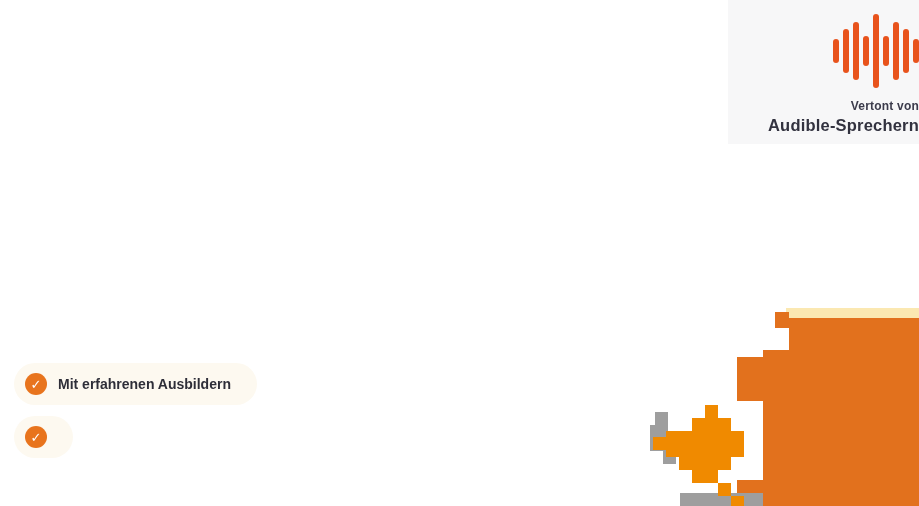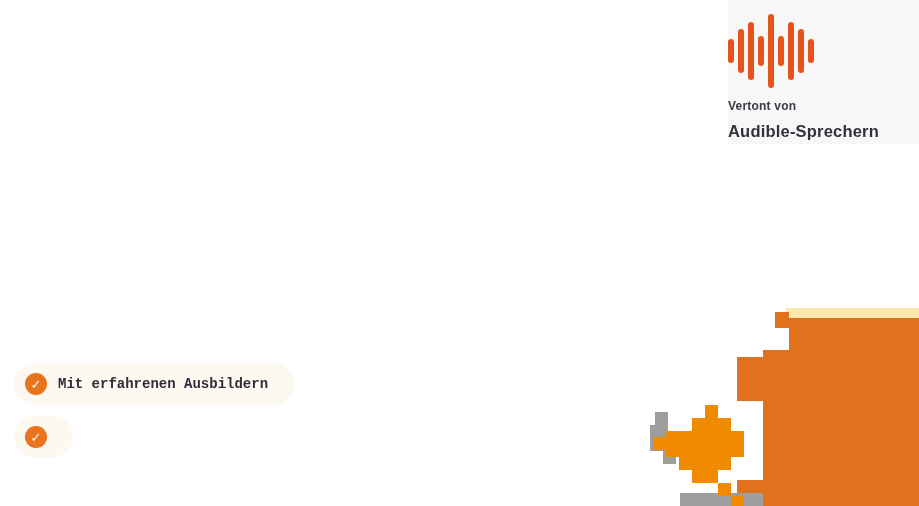--- a/index.html
+++ b/index.html
@@ -19,21 +19,21 @@
   
   .audible-badge {
     position: absolute;
     left: 728px;
     top: 0;
     width: 191px;
     height: 144px;
     background: #f7f7f8;
     display: flex;
     flex-direction: column;
-    align-items: flex-start;
+    align-items: flex-end;
     box-sizing: border-box;
     padding-top: 12px;
   }
   .waveform {
     height: 78px;
     display: flex;
     align-items: center;
     gap: 4px;
   }
   .waveform .bar {
@@ -53,21 +53,21 @@
   .waveform .bar:nth-child(9) { height: 24px; }
 
   .badge-pretitle {
     margin-top: 9px;
     font-size: 12px;
     font-weight: 700;
     color: #3b3b4b;
     letter-spacing: 0.2px;
   }
   .badge-title {
-    margin-top: 9px;
+    margin-top: 3px;
     font-size: 16.5px;
     font-weight: 700;
     color: #32323f;
     letter-spacing: 0.2px;
   }
 
   
   .features {
     position: absolute;
     left: 14px;
@@ -101,21 +101,20 @@
     display: flex;
     align-items: center;
     justify-content: center;
     line-height: 1;
   }
   .pill-label {
     font-size: 14px;
     font-weight: 700;
     color: #2e2e38;
     white-space: nowrap;
-    font-family: Liberation Mono, monospace;
   }
 
   
   .deco {
     position: absolute;
     right: 0;
     bottom: 0;
     display: block;
   }
 </style>

